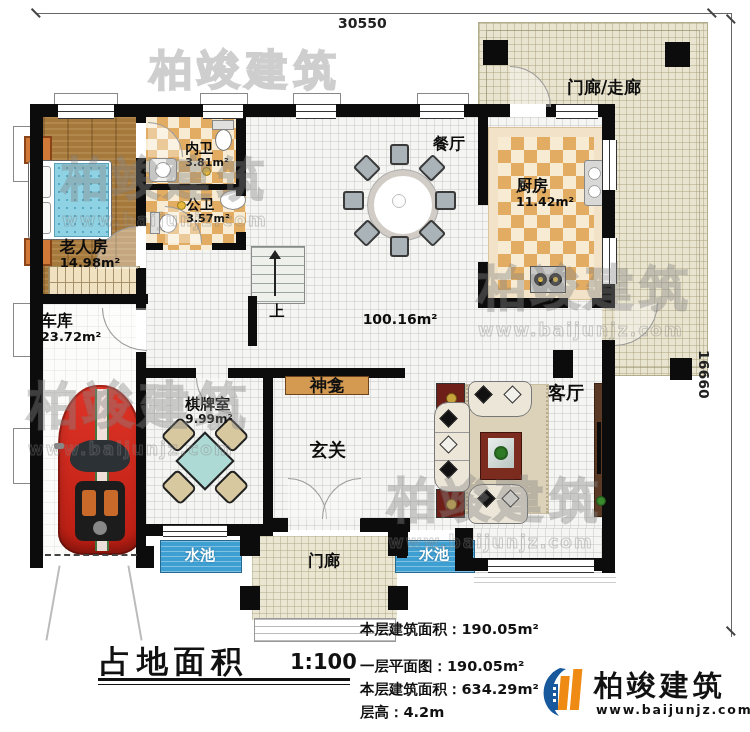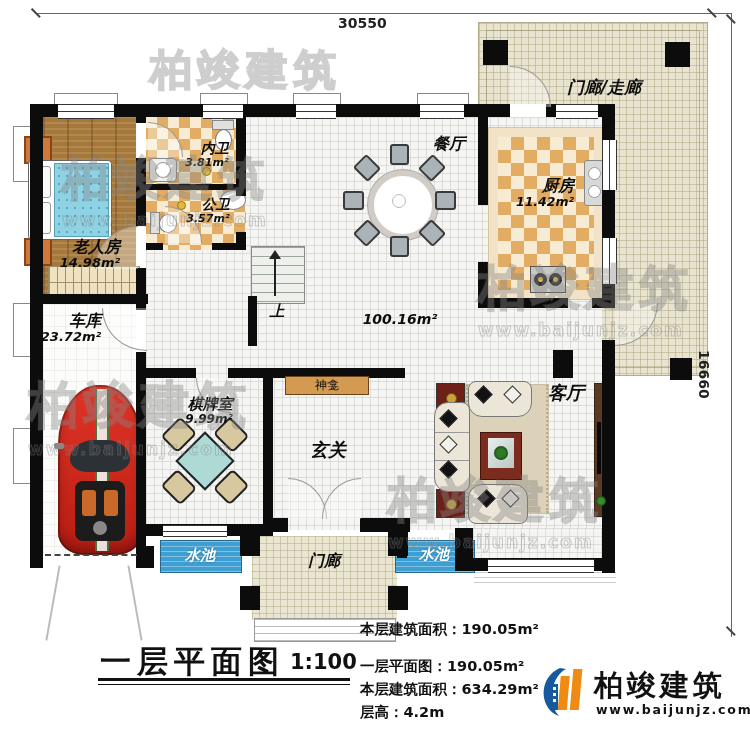--- a/index.html
+++ b/index.html
@@ -51,21 +51,21 @@
   .arc-tl{border-radius:100% 0 0 0;border-right:none;border-bottom:none;}
   .arc-tr{border-radius:0 100% 0 0;border-left:none;border-bottom:none;}
   .arc-br{border-radius:0 0 100% 0;border-left:none;border-top:none;}
   .arc-bl{border-radius:0 0 0 100%;border-right:none;border-top:none;}
   .dash{border-top:2px dashed #444;z-index:6;}
   .steps{border:1px solid #999;background:#fff;
     background-image:repeating-linear-gradient(180deg,#bbb 0 1px,transparent 1px 7px);z-index:2;}
   .sill{background-image:repeating-linear-gradient(180deg,#ccc 0 1px,transparent 1px 5px);z-index:2;}
   .slant{width:2px;background:#bbb;z-index:1;}
   
-  .lbl{transform:translateX(-50%);text-align:right;font-weight:700;line-height:1.12;z-index:7;color:#0d0d0d;white-space:nowrap;font-style:italic;}
+  .lbl{transform:translateX(-50%);text-align:left;font-weight:700;line-height:1.12;z-index:7;color:#0d0d0d;white-space:nowrap;}
   .lbl .ar{display:block;font-weight:700;}
   .white{color:#fff;text-shadow:0 0 2px rgba(0,60,90,.5);}
   
   .f{z-index:4;}
   .dot{position:absolute;border-radius:50%;}
   .dchair{width:15px;height:17px;background:#aab4b8;border:2px solid #3a3a3a;border-radius:3px;z-index:4;position:absolute;left:390px;top:190px;}
   .cchair{width:24px;height:20px;background:#d8c8a0;border:2px solid #222;border-radius:5px;z-index:4;position:absolute;left:191px;top:449px;}
   .pil{width:11px;height:11px;border:1px solid #333;transform:rotate(45deg);position:absolute;z-index:5;}
   .sofa{background:#ece6d8;border:1.5px solid #777;z-index:4;}
   
@@ -234,21 +234,21 @@
 <div class="dchair" style="transform:rotate(270deg) translate(0,-46px);"></div>
 <div class="dchair" style="transform:rotate(315deg) translate(0,-46px);"></div>
 
 <div class="abs f" style="left:184px;top:440px;width:38px;height:38px;background:#aedad6;border:2px solid #222;transform:rotate(45deg);"></div>
 <div class="cchair" style="transform:rotate(45deg) translate(0,-37px);"></div>
 <div class="cchair" style="transform:rotate(135deg) translate(0,-37px);"></div>
 <div class="cchair" style="transform:rotate(225deg) translate(0,-37px);"></div>
 <div class="cchair" style="transform:rotate(315deg) translate(0,-37px);"></div>
 
 <div class="abs f" style="left:285px;top:376px;width:82px;height:17px;background:#d49a52;border:1px solid #6b431d;display:flex;align-items:center;justify-content:center;z-index:6;">
-    <span style="font-size:12px;font-weight:400;">神龛</span>
+    <span style="font-size:17px;font-weight:700;">神龛</span>
   </div>
 
 <div class="abs f" style="left:58px;top:385px;width:84px;height:170px;">
   <div style="position:absolute;inset:0;background:linear-gradient(#e03427,#b91d12);border-radius:40px 40px 26px 26px / 60px 60px 22px 22px;box-shadow:inset 0 0 0 2px rgba(0,0,0,.25), inset 0 -8px 12px rgba(0,0,0,.3);"></div>
   <div style="position:absolute;left:37px;top:4px;width:10px;height:162px;background:#f4f4f0;border-left:2px solid #3a7d44;border-right:2px solid #3a7d44;opacity:.9;"></div>
   <div style="position:absolute;left:12px;top:55px;width:60px;height:32px;background:#2c3136;border-radius:40% 40% 30% 30%/60% 60% 40% 40%;"></div>
   <div style="position:absolute;left:17px;top:96px;width:50px;height:60px;background:#1c1c1c;border-radius:8px;">
     <i class="dot" style="left:7px;top:9px;width:14px;height:26px;background:#c96a2a;border-radius:3px;"></i>
     <i class="dot" style="left:29px;top:9px;width:14px;height:26px;background:#c96a2a;border-radius:3px;"></i>
     <i class="dot" style="left:18px;top:40px;width:14px;height:14px;background:#888;"></i>
@@ -295,21 +295,21 @@
 <div class="abs lbl white" style="left:200px;top:547px;font-size:15px;"><span>水池</span></div>
 <div class="abs lbl white" style="left:434px;top:546px;font-size:15px;"><span>水池</span></div>
 <div class="abs lbl" style="left:324px;top:552px;font-size:16px;"><span>门廊</span></div>
 
 <div class="abs wm" style="left:150px;top:42px;font-size:42px;"><span class="t1">柏竣建筑</span></div>
 <div class="abs wm" style="left:62px;top:148px;font-size:46px;"><span class="t1">柏竣建筑</span><span class="t2">www.baijunjz.com</span></div>
 <div class="abs wm" style="left:478px;top:256px;font-size:48px;"><span class="t1">柏竣建筑</span><span class="t2">www.baijunjz.com</span></div>
 <div class="abs wm" style="left:28px;top:372px;font-size:50px;"><span class="t1">柏竣建筑</span><span class="t2">www.baijunjz.com</span></div>
 <div class="abs wm" style="left:388px;top:468px;font-size:48px;"><span class="t1">柏竣建筑</span><span class="t2">www.baijunjz.com</span></div>
 
-<div class="abs tb-title" style="left:100px;top:641px;">一层平面图</div>
+<div class="abs tb-title" style="left:100px;top:641px;">占地面积</div>
 <div class="abs tb-scale" style="left:290px;top:650px;">1:100</div>
 <div class="abs tb-line" style="left:98px;top:678px;width:252px;height:3px;"></div>
 <div class="abs tb-line" style="left:98px;top:684px;width:252px;height:1px;"></div>
 <div class="abs stat" style="left:360px;top:620px;"><span>本层建筑面积：</span><span>190.05m²</span></div>
 <div class="abs stat" style="left:360px;top:657px;"><span>一层平面图：</span><span>190.05m²</span></div>
 <div class="abs stat" style="left:360px;top:680px;"><span>本层建筑面积：</span><span>634.29m²</span></div>
 <div class="abs stat" style="left:360px;top:703px;"><span>层高：</span><span>4.2m</span></div>
 
 <div class="abs" style="left:538px;top:660px;width:210px;height:62px;z-index:7;">
   <svg width="48" height="56" viewBox="0 0 48 56" style="position:absolute;left:0;top:2px;">

